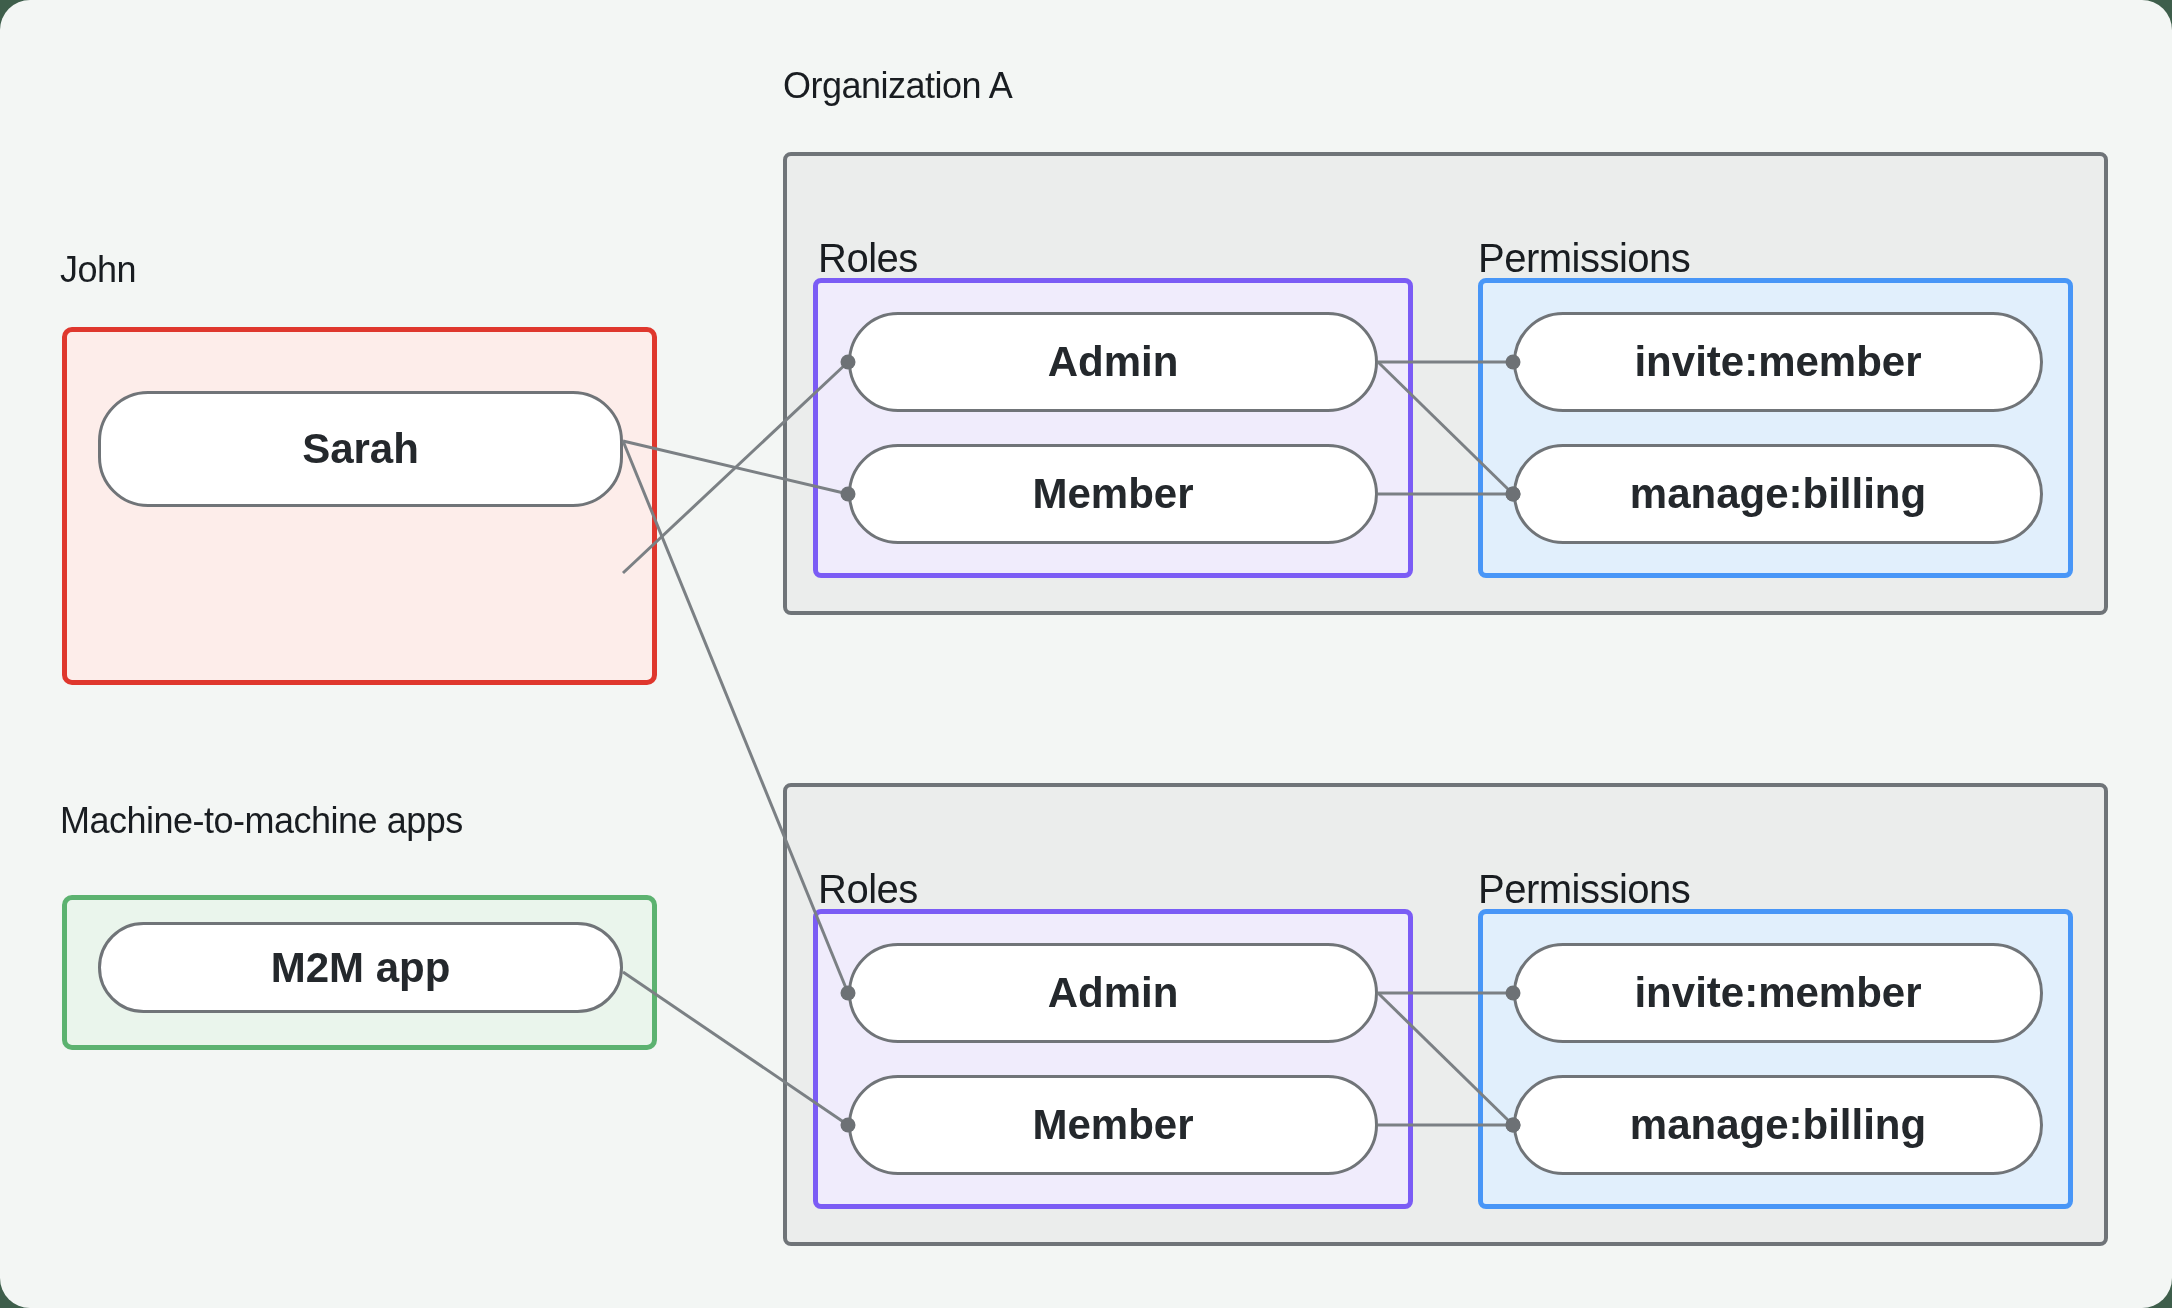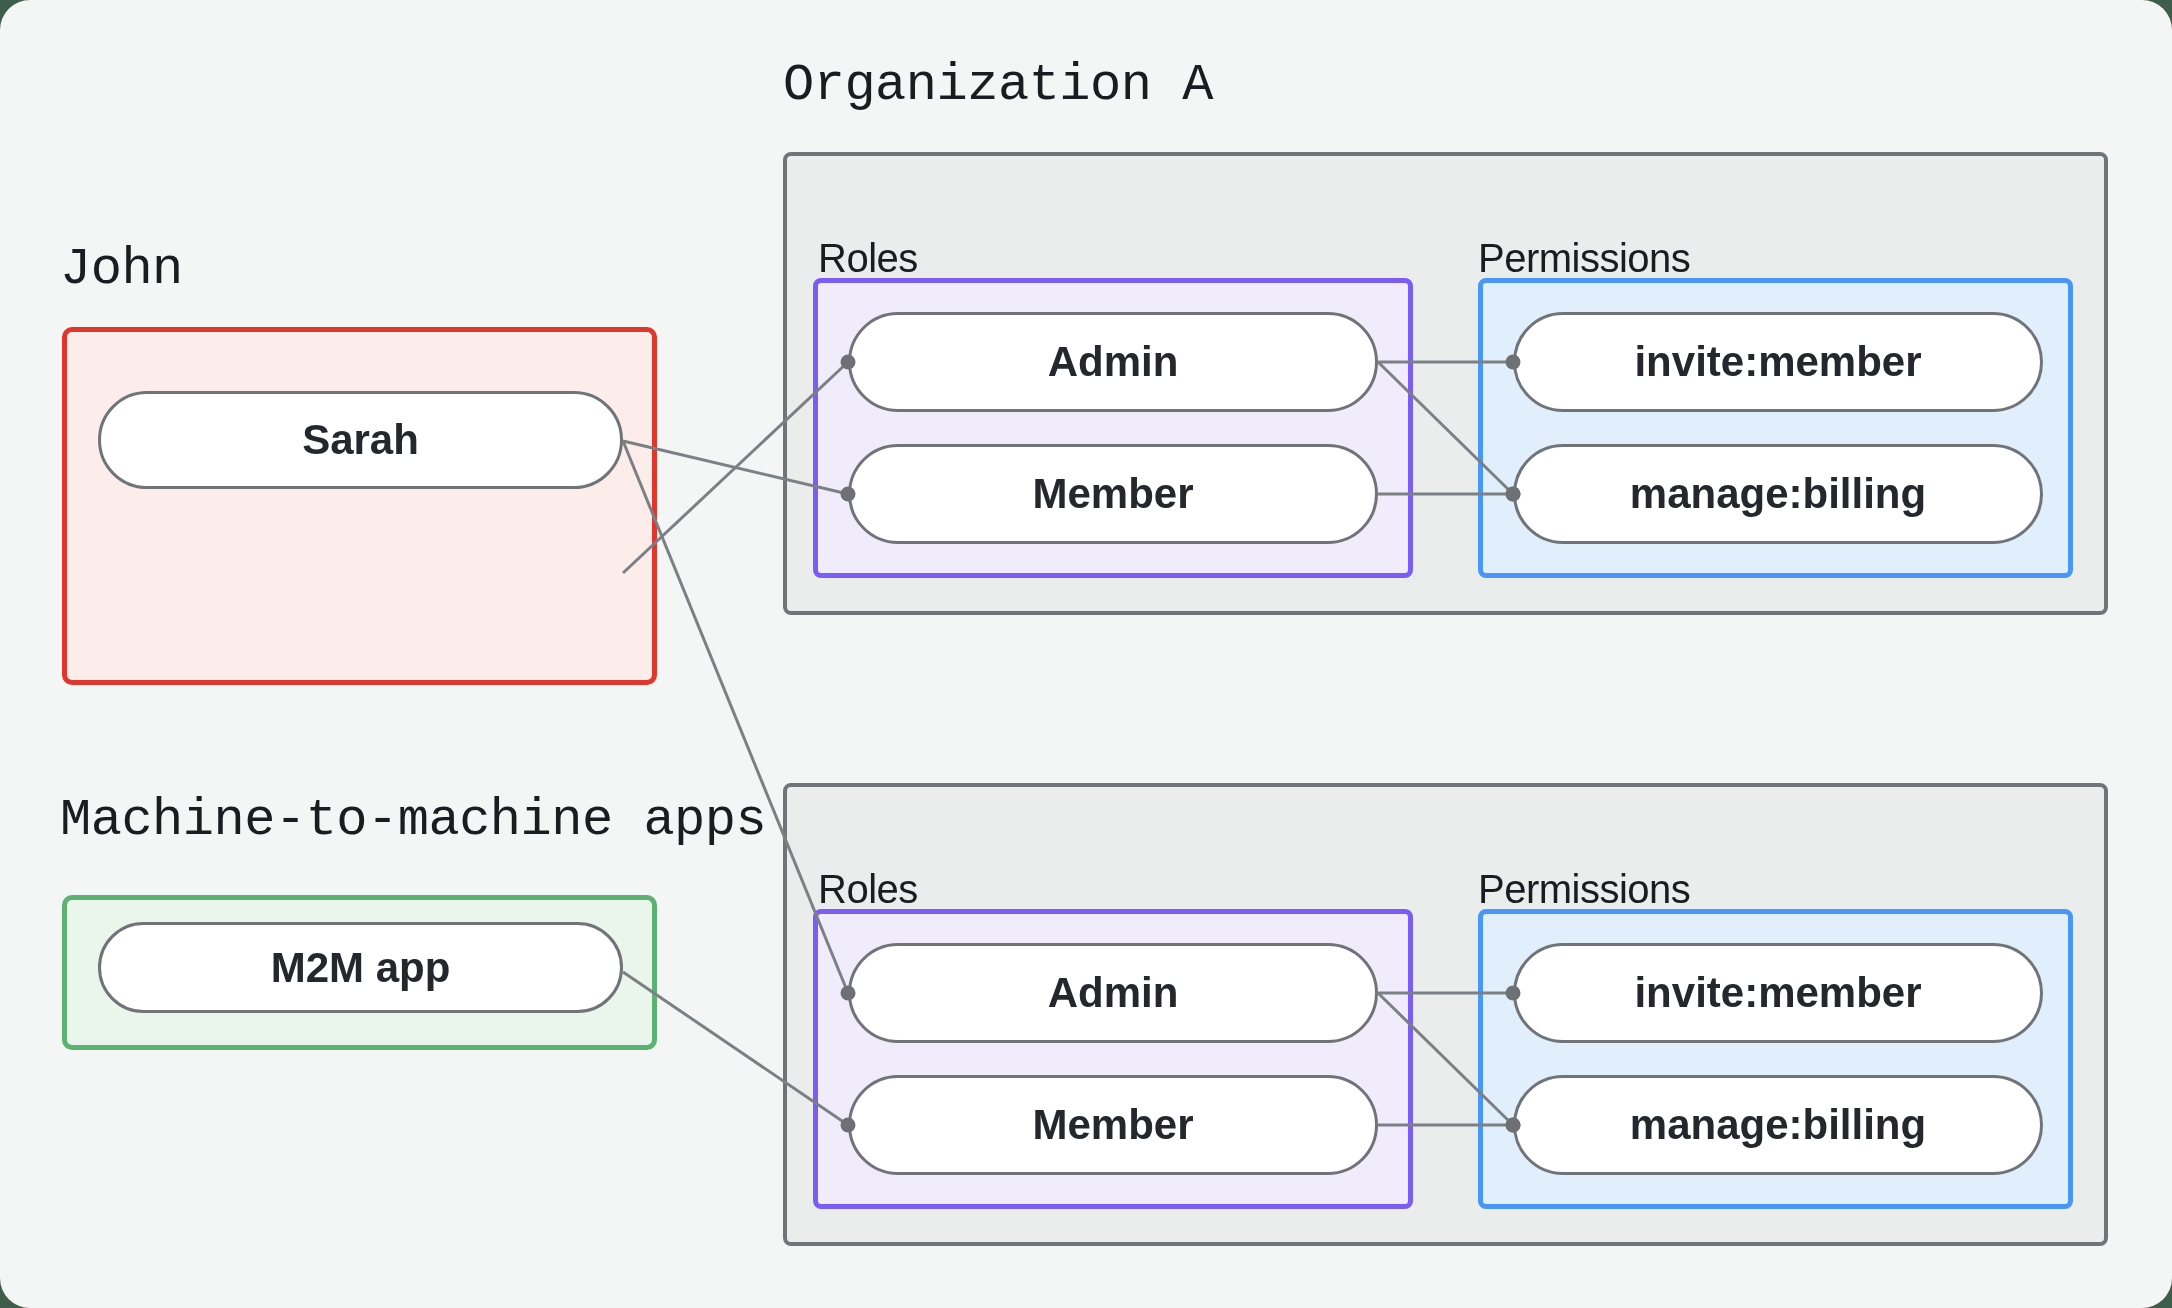--- a/index.html
+++ b/index.html
@@ -11,26 +11,25 @@
   }
   .canvas {
     position: absolute; left: 0; top: 0;
     width: 2172px; height: 1308px;
     background: var(--page-bg, #f3f6f4);
     border-radius: 30px;
     overflow: hidden;
   }
   .heading {
     position: absolute;
-    font-size: 52px; font-weight: 500;
+    font-size: 36px; font-weight: 500;
     color: var(--heading-text, #191d21);
     letter-spacing: -0.5px;
     line-height: 48px;
     white-space: nowrap;
-    font-family: Liberation Mono, monospace;
   }
   .sublabel {
     position: absolute;
     font-size: 40px; font-weight: 500;
     color: var(--heading-text, #191d21);
     letter-spacing: -0.5px;
     line-height: 48px;
     white-space: nowrap;
     margin-top: 44px;
   }
@@ -69,21 +68,21 @@
 </style>
 </head>
 <body>
 
 <div class="canvas">
 
   <div class="heading" style="left:60px; top:246px;">John</div>
 
   <div class="groupbox users-box" style="left:62px; top:327px; width:595px; height:358px;"></div>
 
-  <div class="pill" style="left:98px; top:391px; width:525px; height:98px;">Sarah</div>
+  <div class="pill" style="left:98px; top:391px; width:525px; height:116px;">Sarah</div>
 
 
   <div class="heading" style="left:60px; top:797px;">Machine-to-machine apps</div>
 
   <div class="groupbox m2m-box" style="left:62px; top:895px; width:595px; height:155px;"></div>
 
   <div class="pill" style="left:98px; top:922px; width:525px; height:91px;">M2M app</div>
 
   <div class="heading" style="left:783px; top:62px;">Organization A</div>
 

